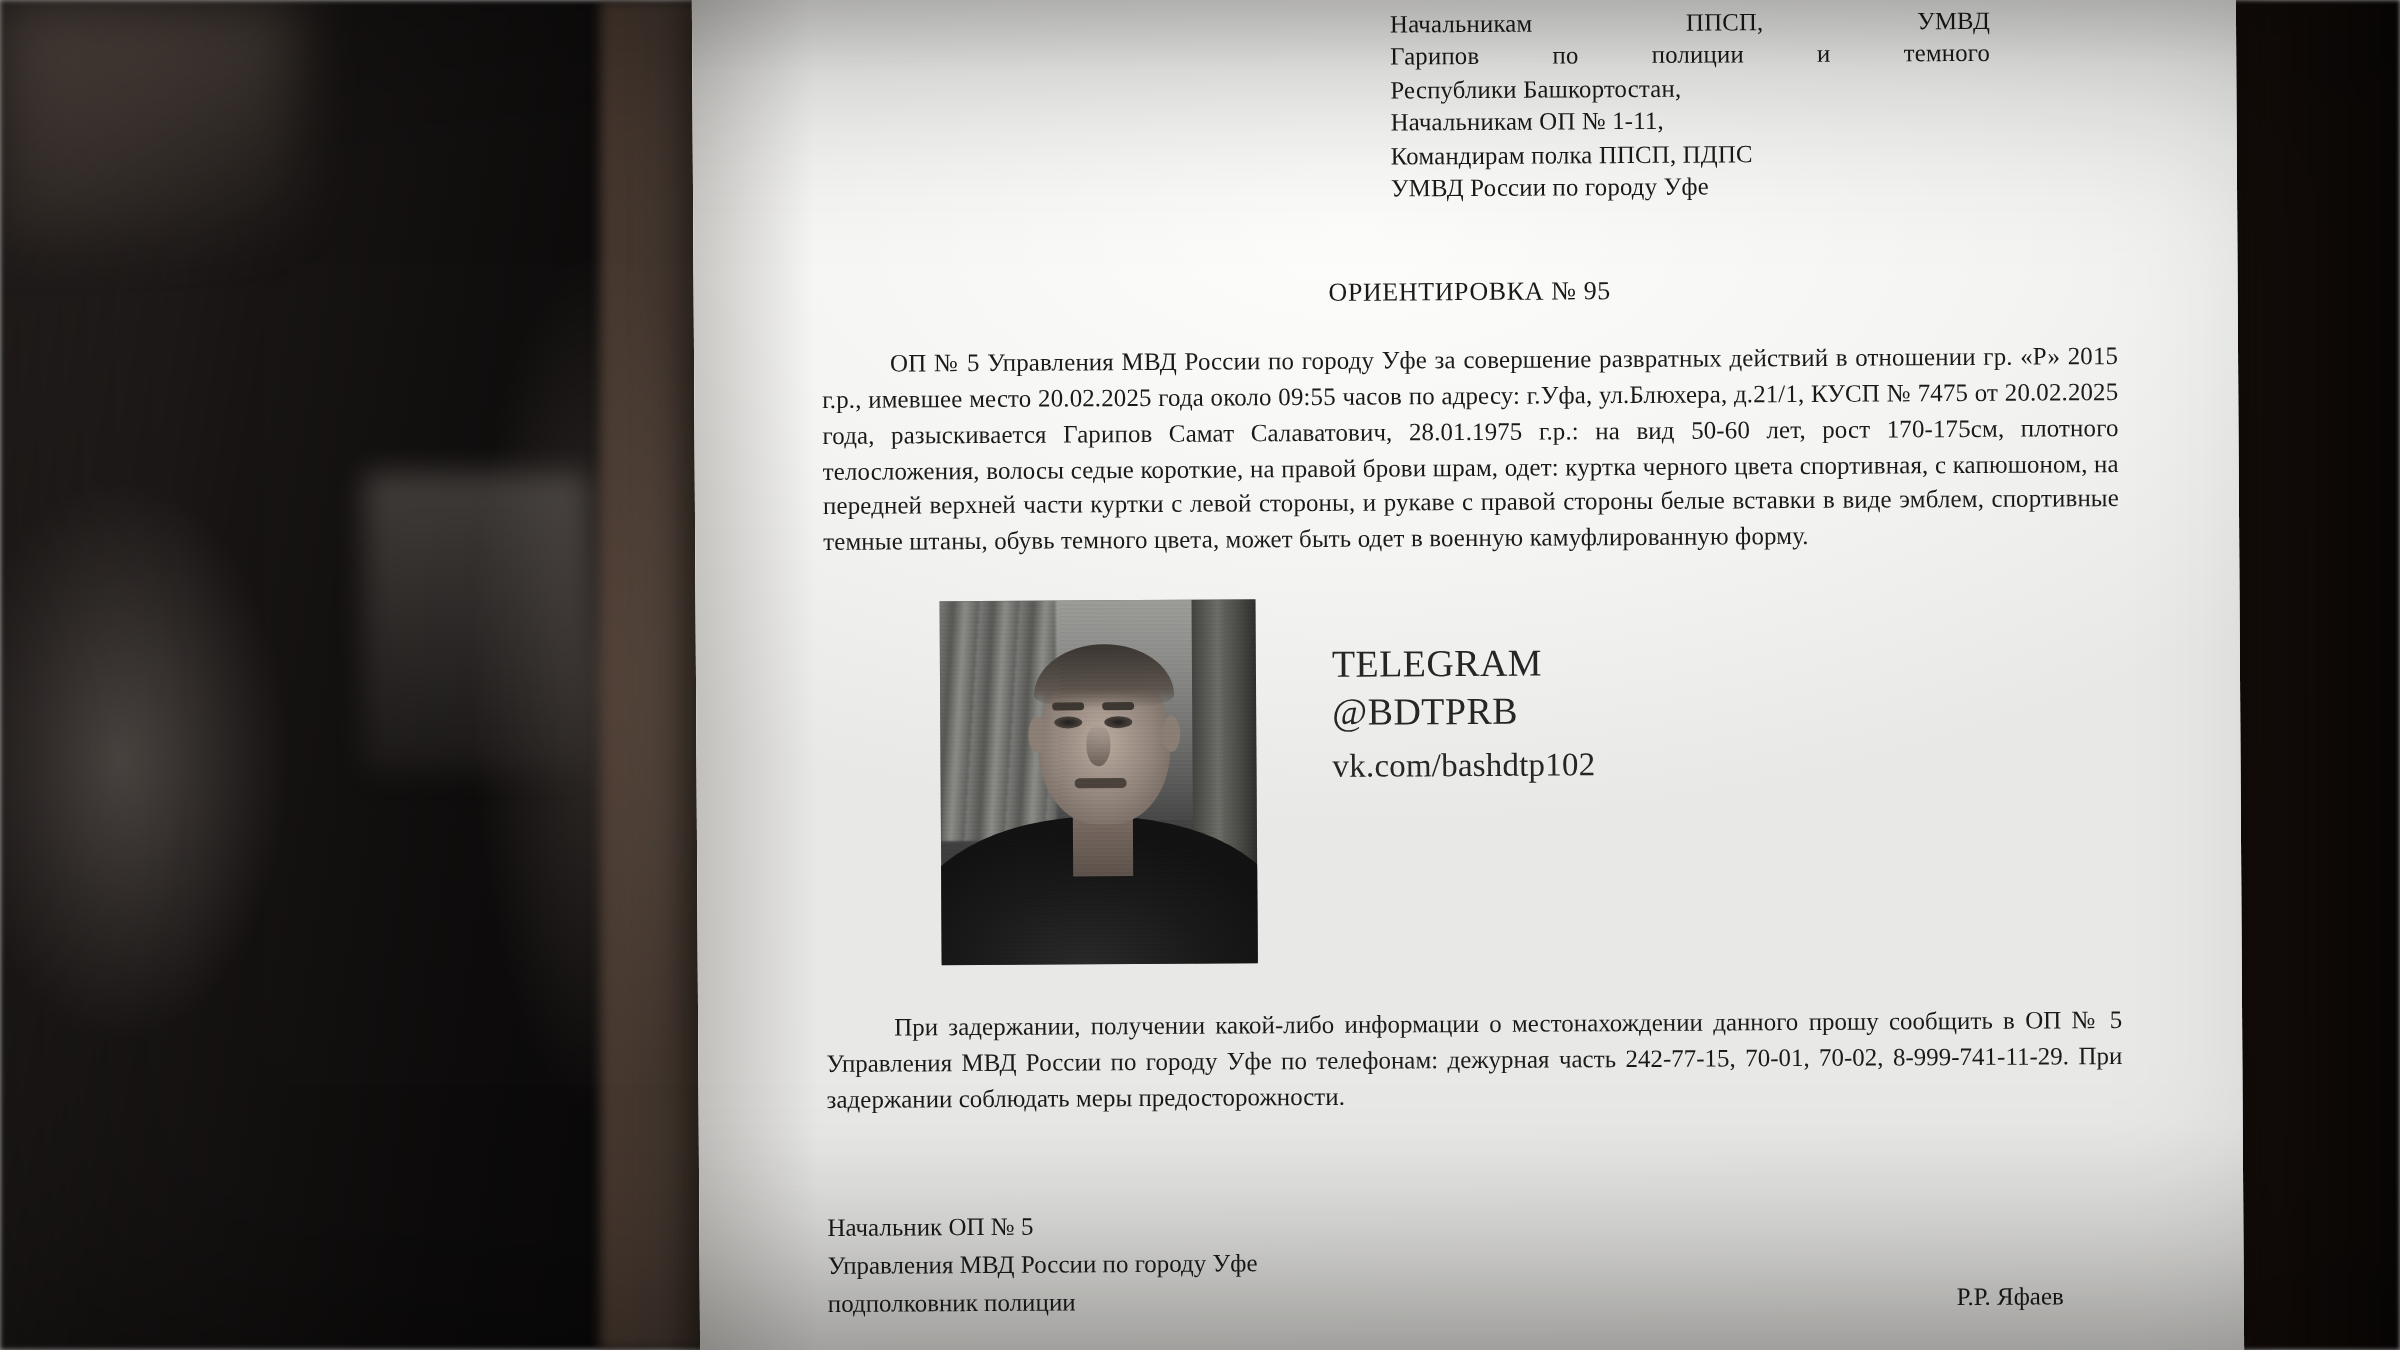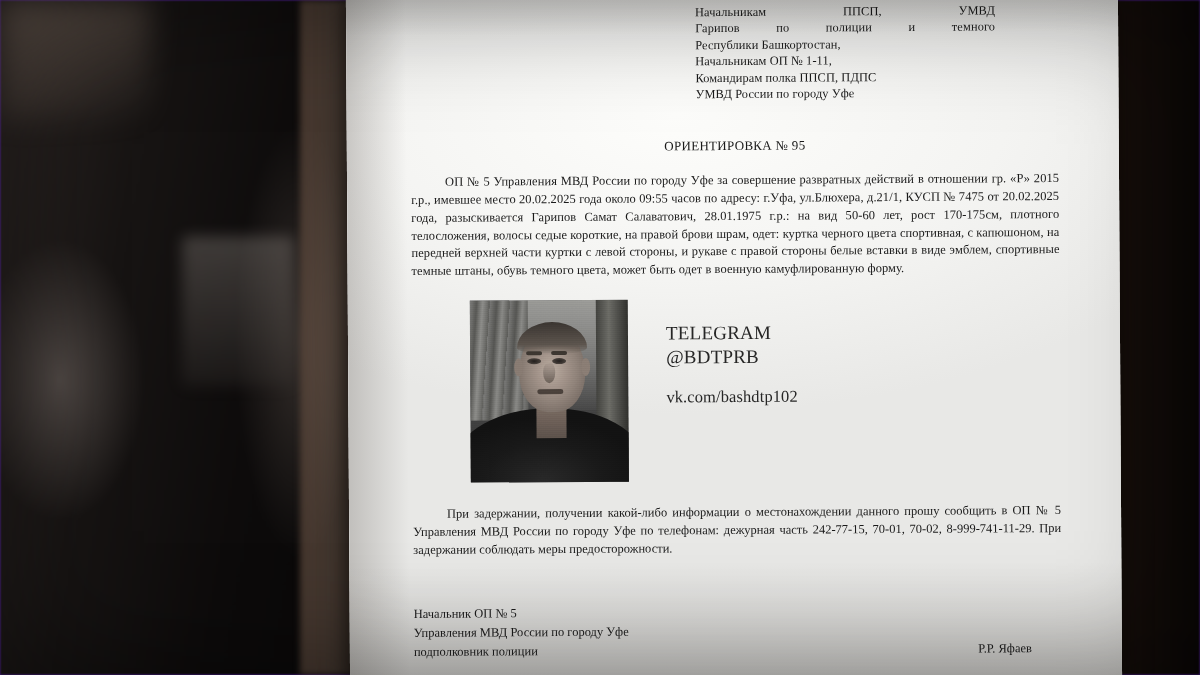--- a/index.html
+++ b/index.html
@@ -10,21 +10,21 @@
   body {
     width: 1200px;
     height: 675px;
     overflow: hidden;
     font-family: "Liberation Serif", serif;
   }
   .photo-frame {
     position: relative;
     width: 1200px;
     height: 675px;
-    background: #6d28d9;
+    background: #e5e5e5;
     overflow: hidden;
   }
   
   .bg-left {
     position: absolute;
     left: 0; top: 0;
     width: 352px; height: 675px;
     background:
       radial-gradient(ellipse 120px 200px at 60px 380px, rgba(120,110,105,0.55), rgba(20,18,18,0) 70%),
       radial-gradient(ellipse 90px 300px at 300px 340px, rgba(90,80,74,0.5), rgba(15,14,14,0) 72%),
@@ -218,21 +218,21 @@
     font-family: Liberation Serif, serif;
     color: #262626;
   }
   .contacts .tg {
     font-size: 19px;
     line-height: 1.28;
     letter-spacing: 0.2px;
   }
   .contacts .vk {
     font-size: 16.5px;
-    margin-top: 18px;
+    margin-top: 4px;
     letter-spacing: 0.1px;
   }
 
   .tail-text {
     margin-top: 22px;
     font-size: 12.5px;
     line-height: 1.45;
     text-align: justify;
     text-indent: 34px;
   }

